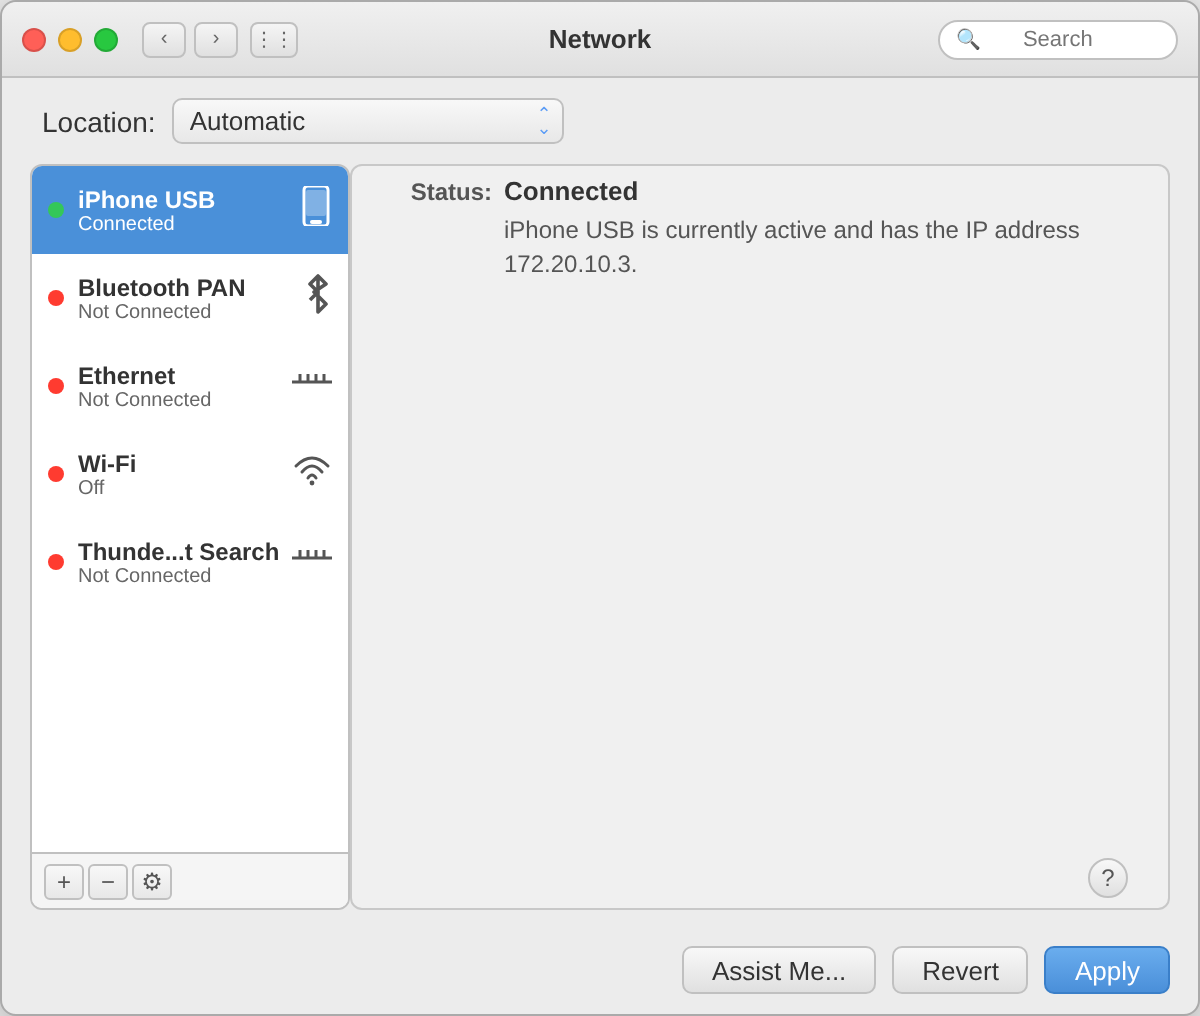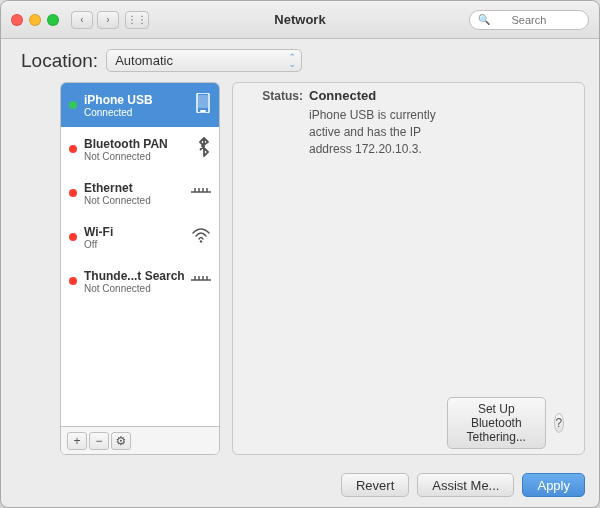--- a/index.html
+++ b/index.html
@@ -111,21 +111,21 @@
       margin-right: 4px;
     }
     
     .location-bar {
       display: flex;
       align-items: center;
       padding: 10px 20px;
       gap: 8px;
     }
     .location-label {
-      font-size: 19px;
+      font-size: 14px;
       color: #333;
     }
     .location-select-wrap {
       position: relative;
       display: flex;
       align-items: center;
     }
     .location-select {
       appearance: none;
       -webkit-appearance: none;
@@ -159,23 +159,22 @@
       color: #5b9cf6;
       line-height: 1;
       display: block;
       margin-top: -3px;
     }
     
     .main-content {
       display: flex;
       flex: 1;
       padding: 0 14px 10px 14px;
-      gap: 12px;
+      gap: 0;
       min-height: 0;
-      margin-left: 45px;
     }
     
     .left-panel {
       width: 160px;
       display: flex;
       flex-direction: column;
       background: #fff;
       border: 1px solid #c0c0c0;
       border-radius: 6px;
       overflow: hidden;
@@ -500,24 +499,23 @@
       <div class="status-section">
         <div class="status-row">
           <span class="status-key">Status:</span>
           <span class="status-value-connected">Connected</span>
         </div>
         <div class="status-description">iPhone USB is currently active and has the IP address 172.20.10.3.</div>
       </div>
 
 
       <div class="bluetooth-setup-btn-row">
-        <button class="setup-btn">Set Up Bluetooth Tethering...</button>
         <div class="help-btn">?</div>
       </div>
     </div>
   </div>
 
   <div class="bottom-bar">
+    <button class="bottom-btn">Assist Me...</button>
     <button class="bottom-btn">Revert</button>
-    <button class="bottom-btn">Assist Me...</button>
     <button class="bottom-btn apply">Apply</button>
   </div>
 </div>
 
 </body></html>

